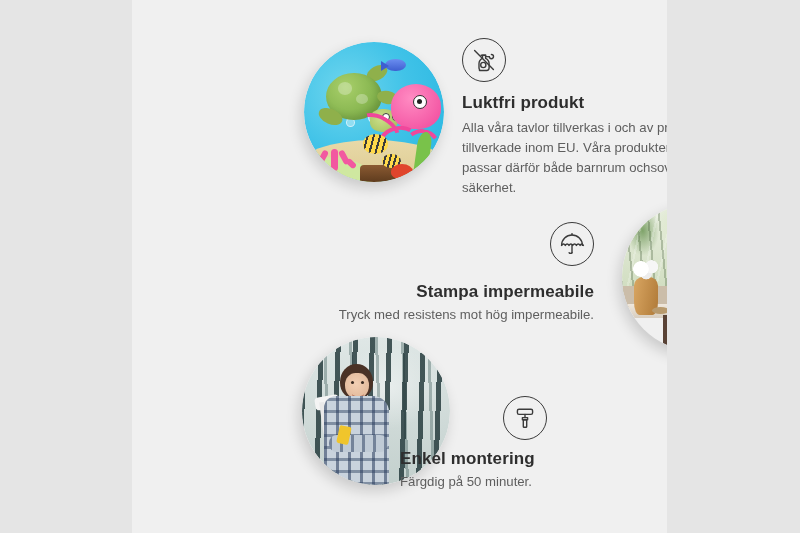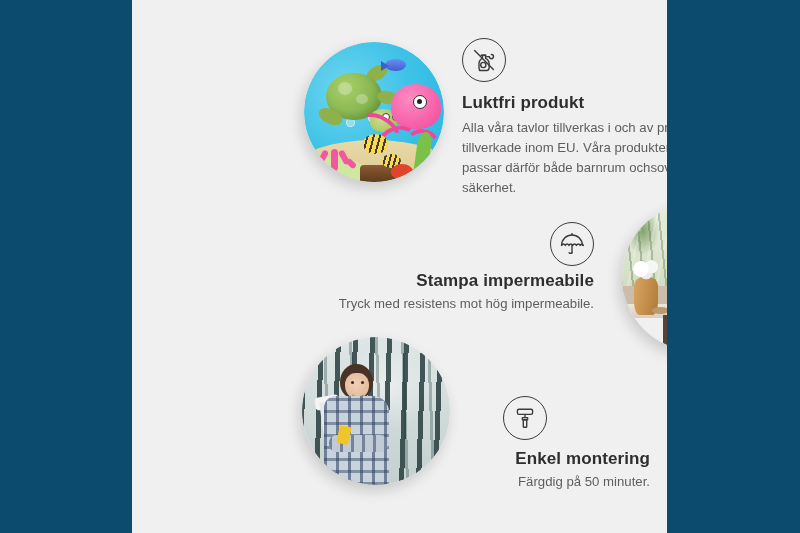--- a/index.html
+++ b/index.html
@@ -12,21 +12,21 @@
     height: 533px;
     overflow: hidden;
     font-family: "Liberation Sans", sans-serif;
     -webkit-font-smoothing: antialiased;
   }
 
   #stage {
     position: relative;
     width: 800px;
     height: 533px;
-    background: #0c4a6e;
+    background: #e5e5e5;
   }
 
   
   #panel {
     position: absolute;
     left: 132px;
     top: 0;
     width: 535px;
     height: 533px;
     background: #f0f0f0;
@@ -314,24 +314,24 @@
     line-height: 1.52;
   }
 
   
   #feature-odourless { left: 330px; top: 38px; width: 298px; }
   #feature-odourless .f-title { margin: 11px 0 5px 0; }
 
   
   #feature-waterproof { left: 200px; top: 222px; width: 262px; text-align: right; }
   #feature-waterproof .f-icon { margin-left: auto; }
-  #feature-waterproof .f-title { margin: 5px 0 3px 0; }
-
-  
-  #feature-mounting { left: 268px; top: 396px; width: 250px; text-align: right; }
+  #feature-waterproof .f-title { margin: 16px 0 3px 0; }
+
+  
+  #feature-mounting { left: 268px; top: 396px; width: 250px; text-align: left; }
   #feature-mounting .f-icon { margin: 0 auto; }
   #feature-mounting .f-title { margin: 9px 0 3px 0; }
 </style>
 </head>
 <body>
 
 <div id="stage">
 
   <div id="panel">
 

